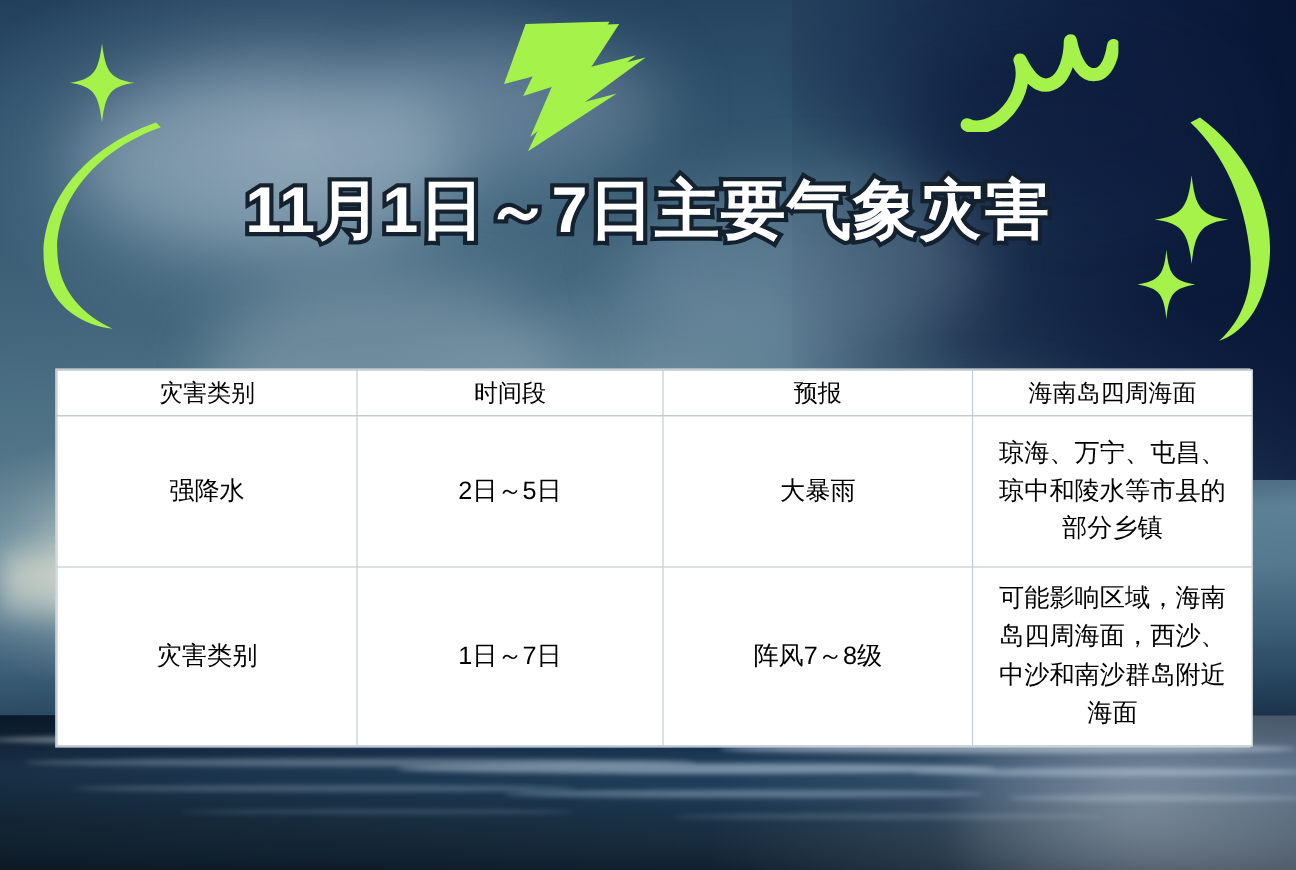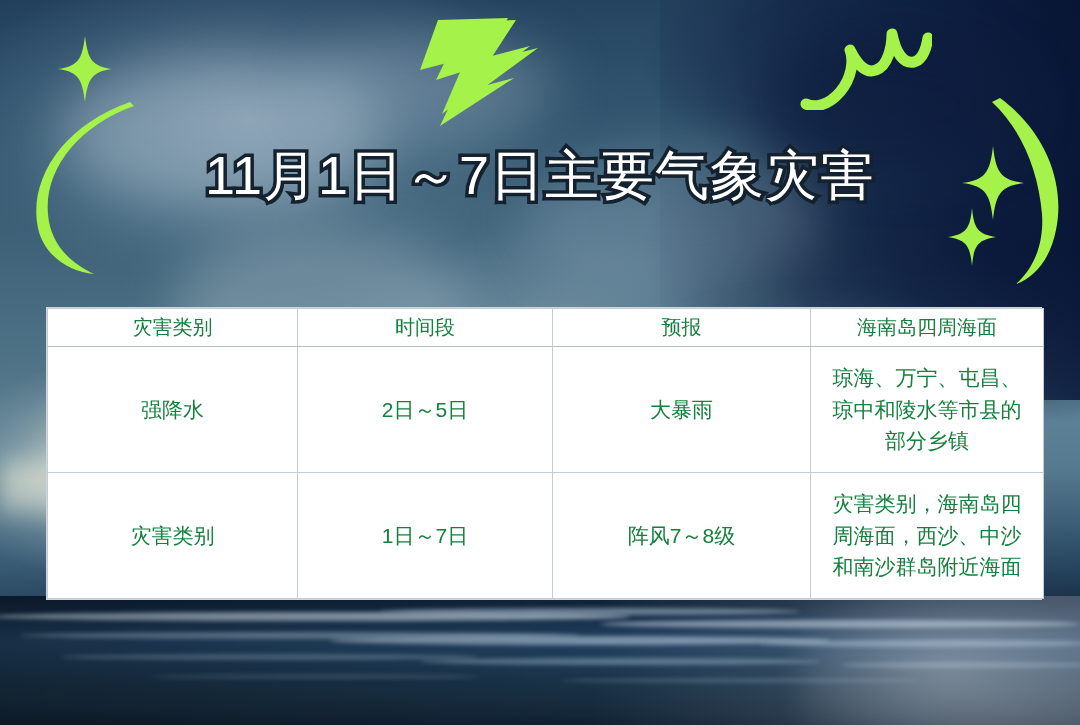--- a/index.html
+++ b/index.html
@@ -133,21 +133,21 @@
   .title-wrap {
     position: absolute;
     left: 0; top: 146px;
     width: 1080px;
     text-align: center;
   }
   .title {
     display: inline-block;
     font-family: "Liberation Sans", "DejaVu Sans", sans-serif;
     font-size: 54px;
-    font-weight: normal;
+    font-weight: bold;
     letter-spacing: 1px;
     color: #ffffff;
     line-height: 1.1;
     -webkit-text-stroke: 7px #14212e;
     paint-order: stroke fill;
     text-shadow:
       3px 3px 0 #14212e,
       -1px -1px 0 #14212e;
   }
 
@@ -162,21 +162,21 @@
   table.dz {
     width: 100%;
     border-collapse: collapse;
     background: #ffffff;
     table-layout: fixed;
   }
   table.dz th, table.dz td {
     border: 1px solid #c3ccd4;
     text-align: center;
     vertical-align: middle;
-    color: #15803d;
+    color: #000000;
     font-family: "Liberation Sans", "DejaVu Sans", sans-serif;
     font-weight: normal;
     padding: 4px 8px;
   }
   table.dz th {
     height: 38px;
     font-size: 20px;
     border-bottom: 1px solid #b4bfc8;
   }
   table.dz td {
@@ -298,19 +298,19 @@
         <tr>
           <td>强降水</td>
           <td>2日～5日</td>
           <td>大暴雨</td>
           <td class="area">琼海、万宁、屯昌、琼中和陵水等市县的部分乡镇</td>
         </tr>
         <tr>
           <td>灾害类别</td>
           <td>1日～7日</td>
           <td>阵风7～8级</td>
-          <td class="area">灾害类别，海南岛四周海面，西沙、中沙和南沙群岛附近海面</td>
+          <td class="area">可能影响区域，海南岛四周海面，西沙、中沙和南沙群岛附近海面</td>
         </tr>
       </tbody>
     </table>
   </div>
 
 </div>
 
 </body></html>

